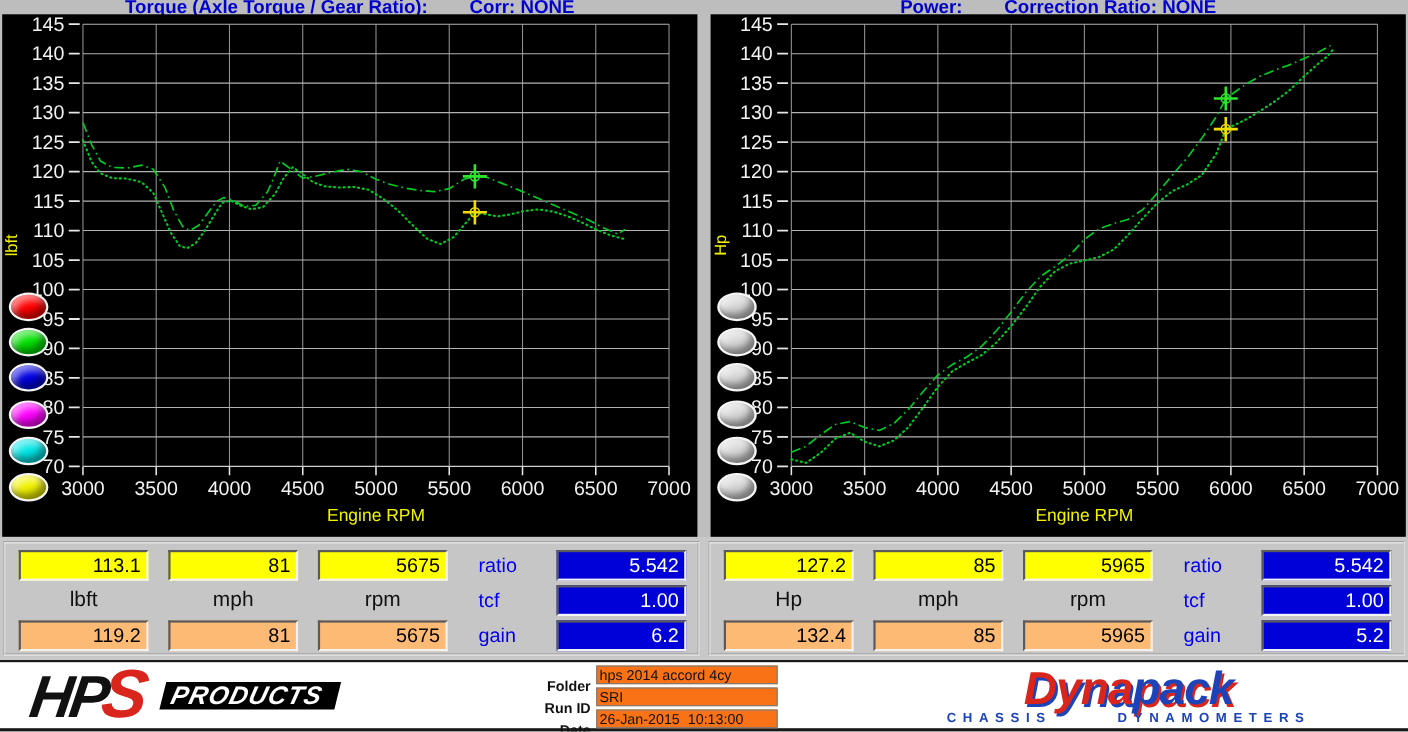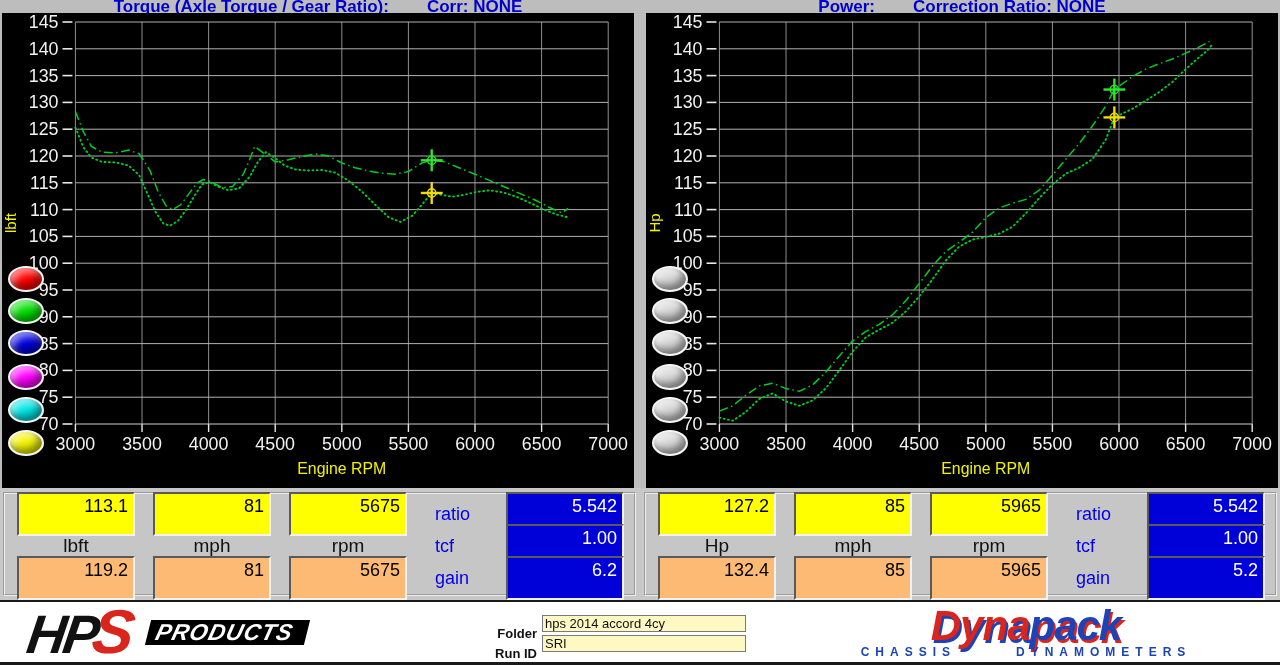--- a/index.html
+++ b/index.html
@@ -16,21 +16,21 @@
   .chart-area svg { position:absolute; inset:0; width:100%; height:100%; display:block; }
   .oval { position:absolute; left:6px; width:36px; height:26px; border-radius:50%;
           border:2px solid #f5f5f5; cursor:pointer;
           box-shadow: inset -4px -5px 7px rgba(0,0,0,.45), inset 4px 5px 7px rgba(255,255,255,.55); }
 
   
   .readouts-row { display:flex; height:112px; background:#c8c8c8; gap:8px; padding:4px 3px; }
   .readout-panel { flex:1; background:#c6c6c6; border:2px groove #efefef; padding:6px 10px 4px 12px;
                    display:grid; grid-template-columns:118px 118px 118px 1fr 118px;
                    grid-template-rows:28px 26px 28px; column-gap:18px; row-gap:5px; align-items:center; }
-  .ro-box { height:44px; line-height:24px; font-size:18px; text-align:right; padding-right:5px;
+  .ro-box { height:28px; line-height:24px; font-size:18px; text-align:right; padding-right:5px;
             border:2px solid; border-color:#5a5a5a #f2f2f2 #f2f2f2 #5a5a5a; color:#000; }
   .ro-box.yellow { background:#ffff00; }
   .ro-box.green  { background:#fdba74;text-align:right; }
   .ro-box.blue   { background:#0000d8; color:#ffffff; }
   .ro-unit { font-size:19px; color:#111; text-align:center; }
   .stat-label { font-size:18px; color:#0000ee; padding-left:10px; }
 
   
   .footer { height:65px; background:#ffffff; border-top:2px solid #1a1a1a; border-bottom:3px solid #1a1a1a;
             display:flex; align-items:center; }
@@ -40,22 +40,22 @@
   .hps-hp { font-size:54px; color:#111; letter-spacing:-3px; }
   .hps-s  { font-size:62px; color:#d9251c; margin-left:-4px; }
   .hps-text { margin-left:14px; font-style:italic; font-weight:900; line-height:1.05; }
   .hps-line1 { font-size:23px; color:#fff; letter-spacing:1px; -webkit-text-stroke:1.6px #000; }
   .hps-line2 { display:inline-block; font-size:23px; color:#fff; letter-spacing:1px;
                background:#000; padding:0 14px 1px 8px; transform:skewX(-14deg); margin-top:2px; }
   .run-fields { width:292px; padding-top:2px; }
   .field-row { display:flex; align-items:center; height:20px; }
   .field-label { width:62px; text-align:right; font-size:13px; font-weight:bold; color:#111;
                  padding-right:5px; white-space:nowrap;margin-top:20px; }
-  .field-input { width:204px; height:17px; font-size:13px; font-family:"Liberation Sans",sans-serif;
-                 border:1px solid #7a7a7a; background:#fef9c3; color:#111; padding:0 2px; }
+  .field-input { width:165px; height:17px; font-size:13px; font-family:"Liberation Sans",sans-serif;
+                 border:1px solid #7a7a7a; background:#f97316; color:#111; padding:0 2px; }
   .dynapack-logo { flex:1; text-align:center; position:relative; padding-top:2px; }
   .dyna-word { font-style:italic; font-weight:900; font-size:42px; line-height:0.9; letter-spacing:-1px; }
   .dyna-a { color:#d9251c; text-shadow:2px 3px 0 #1d43b8;text-align:right; }
   .dyna-b { color:#1d43b8; text-shadow:2px 3px 0 #d9251c; }
   .dyna-sub { display:flex; justify-content:center; gap:60px; font-size:12px; font-weight:bold;
               color:#1d43b8; letter-spacing:6px; margin-top:1px; }
 </style>
 </head>
 <body>
 
@@ -324,20 +324,24 @@
 
   <div class="run-fields">
     <div class="field-row">
       <span class="field-label">Folder</span>
       <input class="field-input" type="text" value="hps 2014 accord 4cy" style="">
     </div>
     <div class="field-row">
       <span class="field-label">Run ID</span>
       <input class="field-input" type="text" value="SRI" style="">
     </div>
+    <div class="field-row">
+      <span class="field-label">Date</span>
+      <input class="field-input" type="text" value="26-Jan-2015  10:13:00" style="">
+    </div>
   </div>
 
   <div class="dynapack-logo">
     <div class="dyna-word"><span class="dyna-a">Dyna</span><span class="dyna-b">pack</span></div>
     <div class="dyna-sub">
       <span>CHASSIS</span>
       <span>DYNAMOMETERS</span>
     </div>
   </div>
 

